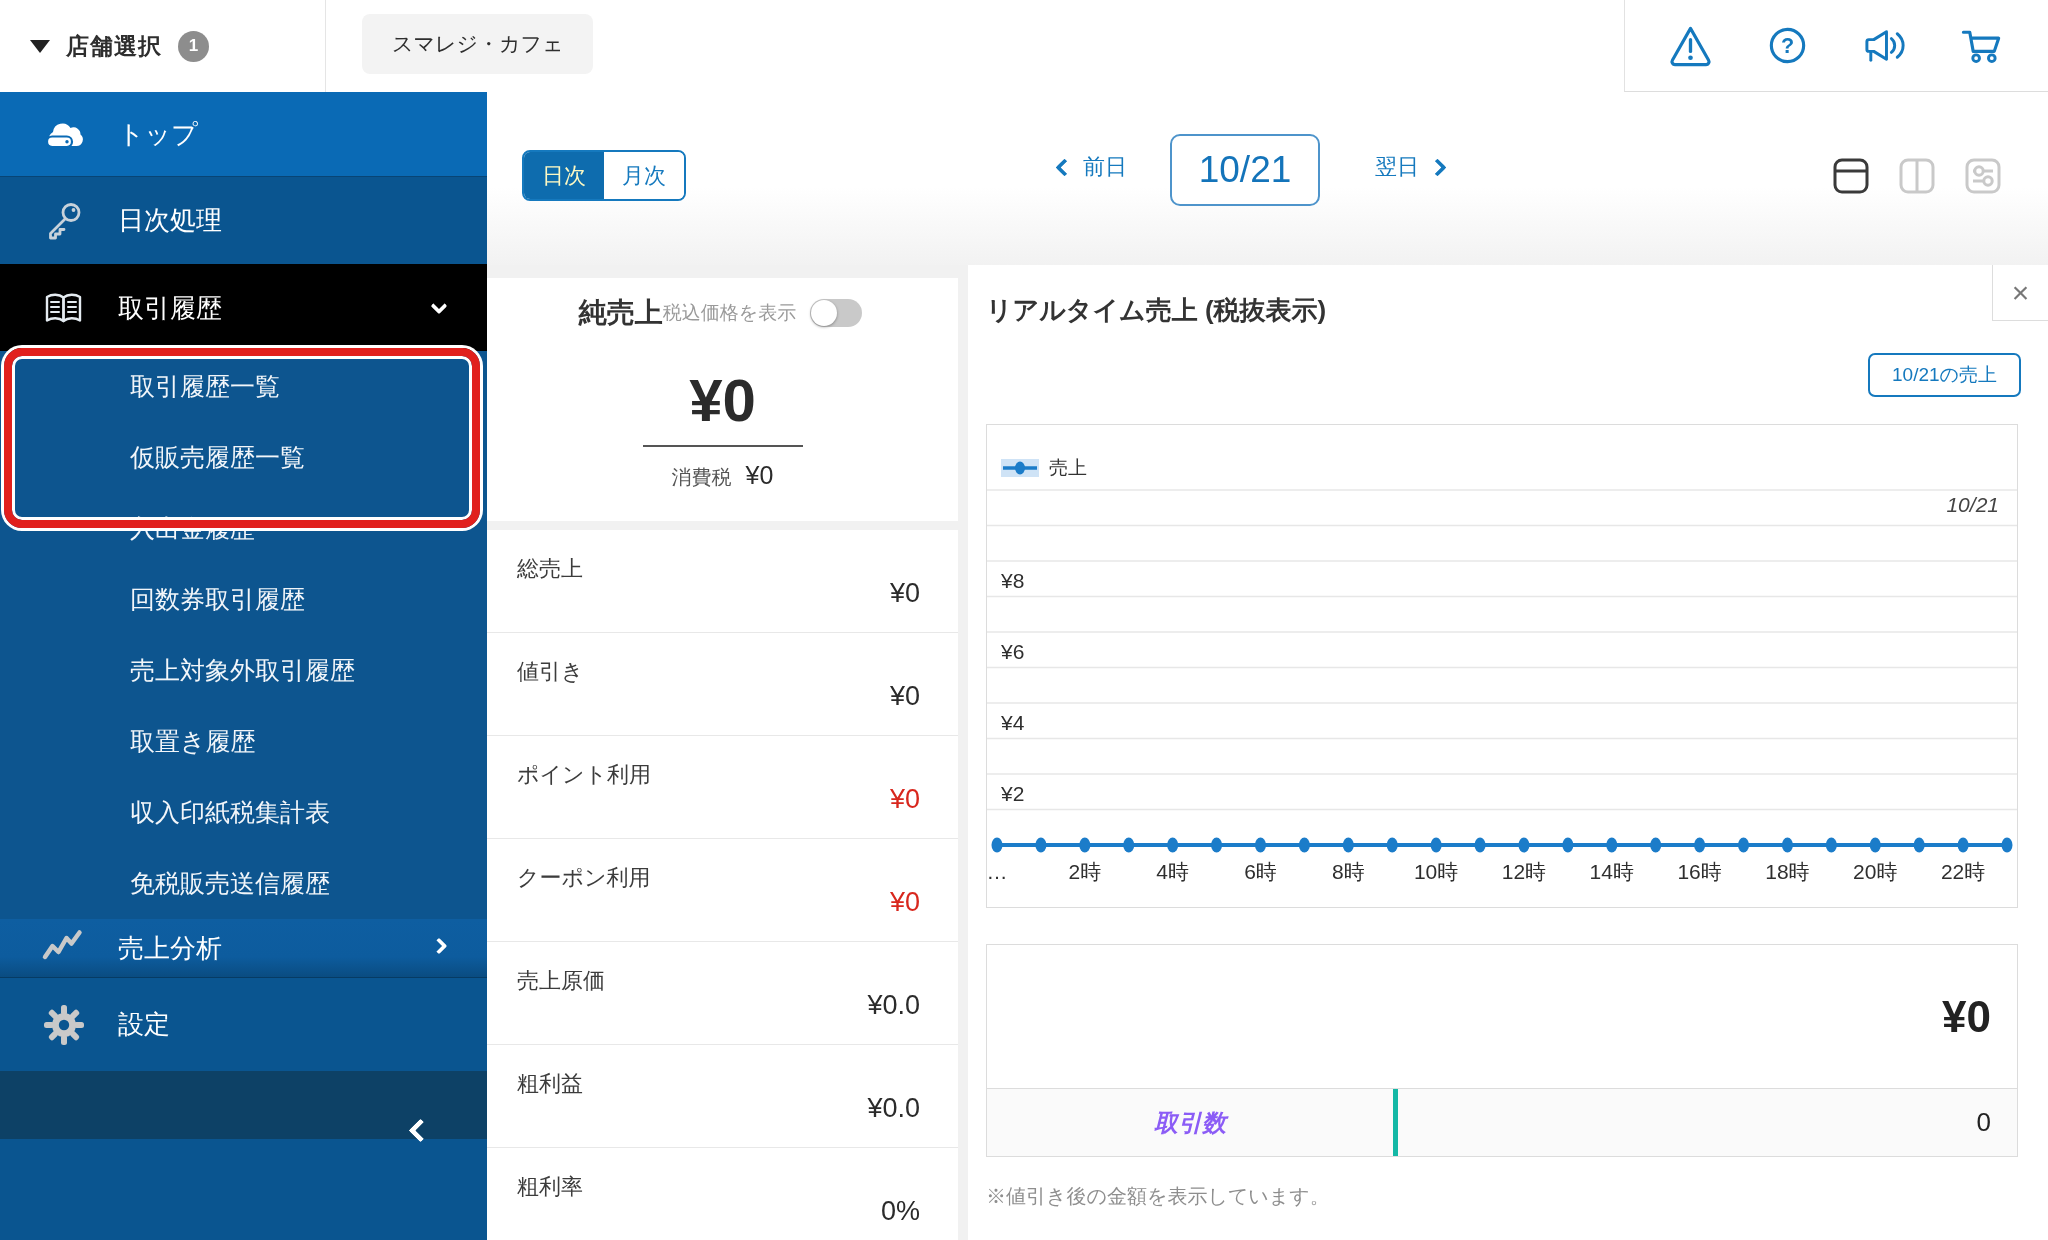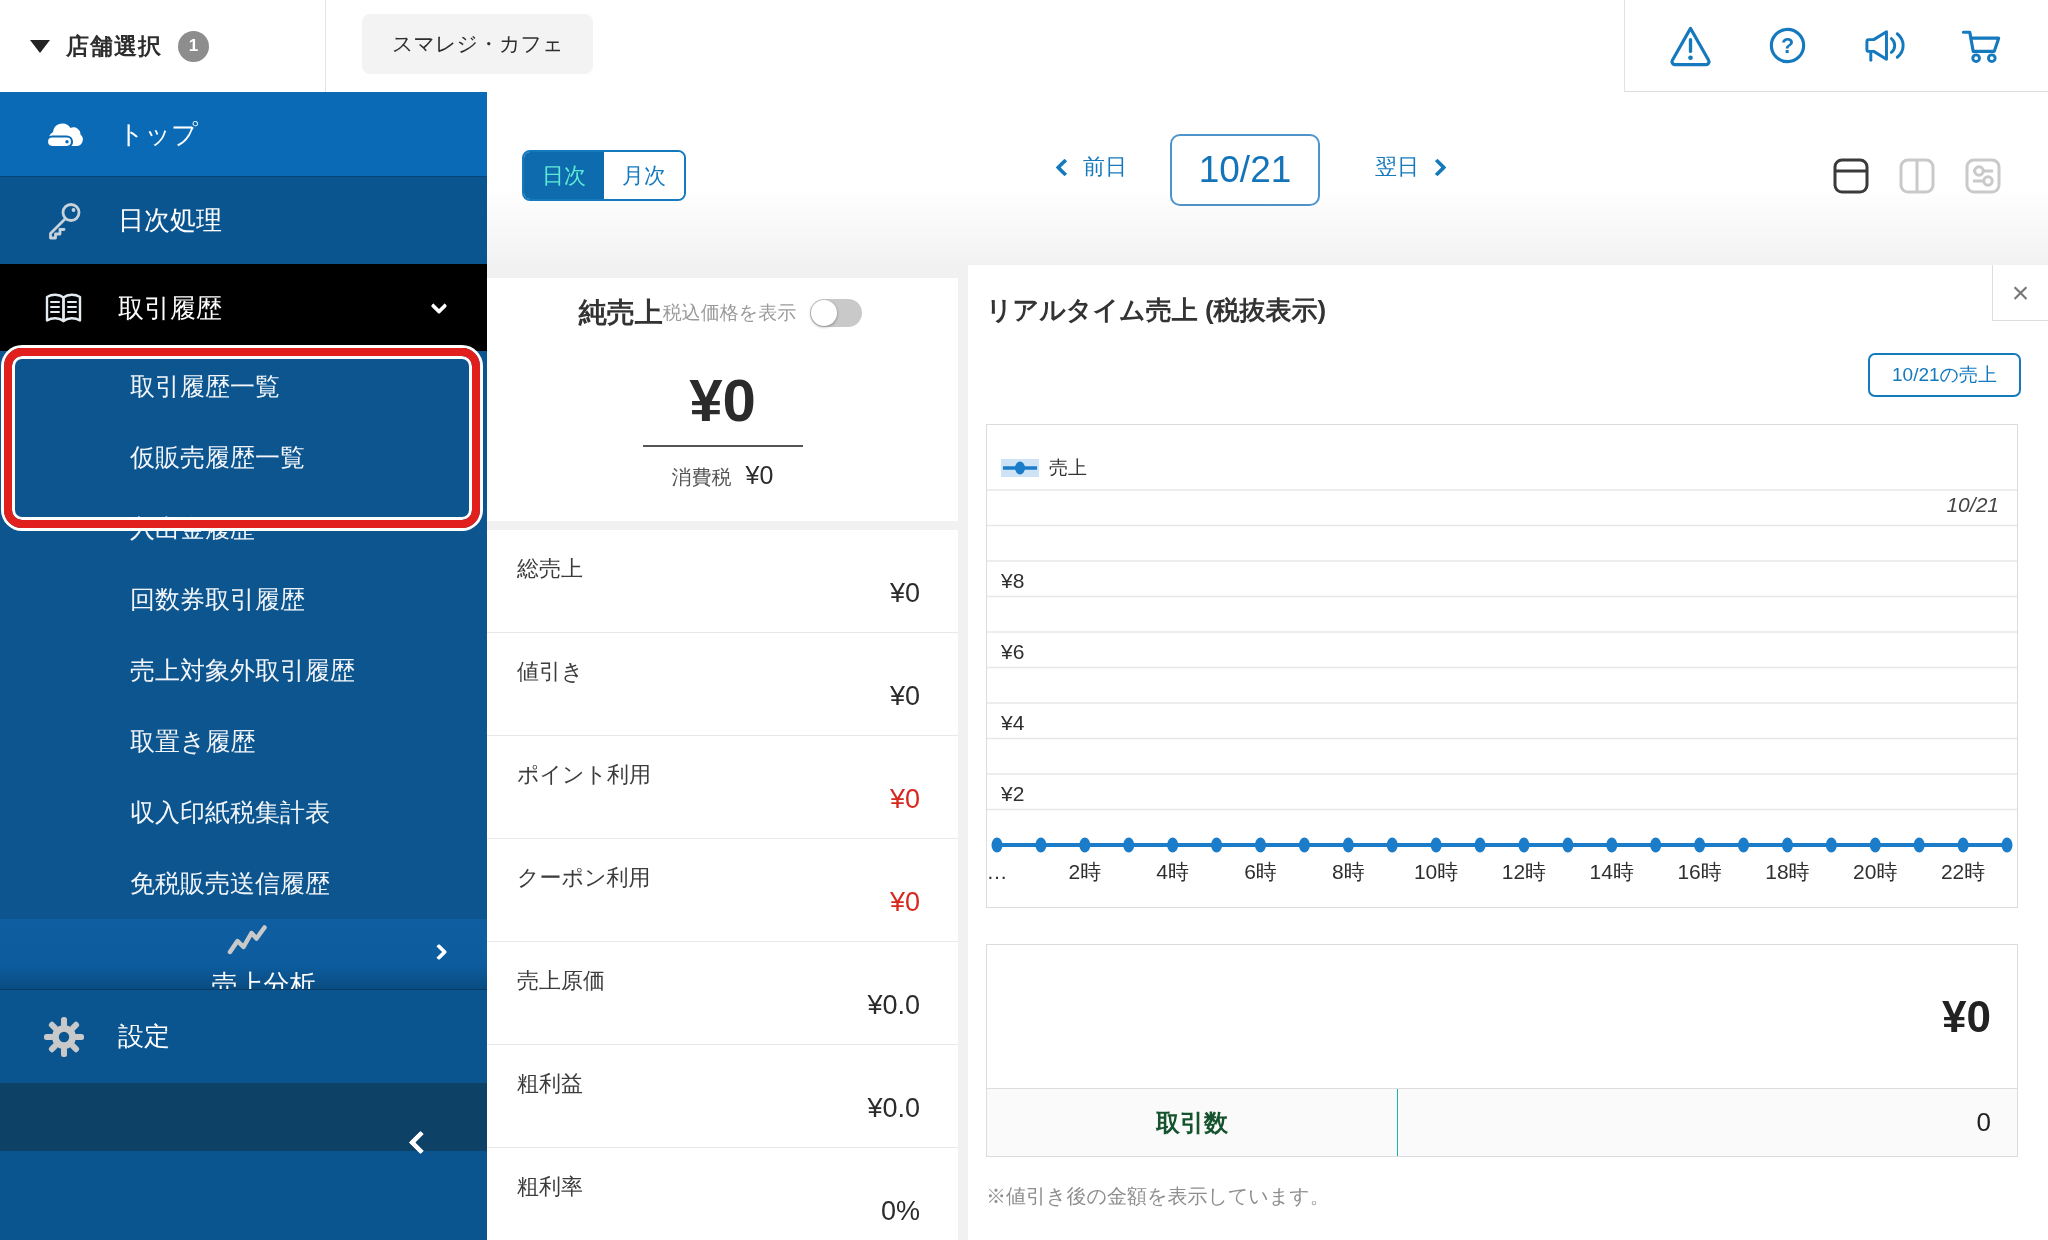--- a/index.html
+++ b/index.html
@@ -23,32 +23,32 @@
   .sb-item .ico { width:48px; height:48px; margin-right:30px; flex:0 0 48px; }
   .sb-top { height:84px; background:#0a6ab5; }
   .sb-std { height:88px; background:#0a5590; border-top:1px solid rgba(0,0,0,.18); }
   .sb-hist { height:87px; background:#000000; border-top:1px solid rgba(0,0,0,.25); }
   .chev { display:inline-block; width:12px; height:12px; border-top:4px solid #fff; border-right:4px solid #fff; border-radius:2px; }
   .chev.right { transform:rotate(45deg); }
   .chev.down  { transform:rotate(135deg); }
   .sb-chev { position:absolute; right:42px; top:50%; margin-top:-8px; }
   .sb-sub { background:#0d558f; }
   .sb-subitem { height:71px; display:flex; align-items:center; padding-left:130px; font-size:25px; color:#f2f6fa; cursor:pointer; }
-  .sb-analysis { height:70px; background:linear-gradient(180deg,#0e5ea1 0%,#0d5c9e 65%,#0a4c81 100%);flex-direction:column; }
+  .sb-analysis { height:58px; background:linear-gradient(180deg,#0e5ea1 0%,#0d5c9e 65%,#0a4c81 100%); }
   .sb-settings { height:94px; background:#0a5590; border-top:1px solid rgba(0,0,0,.3); }
   .sb-collapse { position:relative; height:68px; background:#0d4166; cursor:pointer; }
   .chev-left { position:absolute; right:58px; bottom:0px; width:17px; height:17px; border-top:5px solid #fff; border-right:5px solid #fff; border-radius:2px; transform:rotate(-135deg); }
   .red-highlight { position:absolute; left:4px; top:256px; width:476px; height:180px; border:8px solid #e1201d; border-radius:18px; box-shadow:0 0 0 3px #fff, inset 0 0 0 3px #fff; z-index:25; pointer-events:none; }
 
   
   .main { position:absolute; top:92px; left:487px; right:0; bottom:0; }
   .content-header { position:absolute; top:0; left:0; right:0; height:173px; background:linear-gradient(#ffffff 55%, #f2f2f2 100%); }
   .period-toggle { position:absolute; left:35px; top:58px; display:flex; border:2px solid #1579be; border-radius:8px; overflow:hidden; background:#fff; }
   .ptab { width:80px; height:47px; display:flex; align-items:center; justify-content:center; font-size:22px; cursor:pointer; color:#1579be; background:#fff; }
-  .ptab.active { background:#0e6cae; color:#5eead4; }
+  .ptab.active { background:#0e6cae; color:#fef9c3; }
   .date-nav-link { position:absolute; top:60px; display:flex; align-items:center; gap:12px; color:#1579be; font-size:22px; cursor:pointer; }
   .bchev { display:inline-block; width:13px; height:13px; border-top:4px solid #1579be; border-right:4px solid #1579be; border-radius:2px; }
   .bchev.left { transform:rotate(-135deg); }
   .bchev.right { transform:rotate(45deg); }
   .prev-link { left:571px; }
   .next-link { left:888px; }
   .date-box { position:absolute; left:683px; top:42px; width:150px; height:72px; background:#fff; border:2px solid #4e94cb; border-radius:10px; display:flex; align-items:center; justify-content:center; font-size:37px; color:#1474ba; cursor:pointer; }
   .layout-icons { position:absolute; right:46px; top:65px; display:flex; gap:28px; }
   .licon { width:38px; height:38px; cursor:pointer; }
 
@@ -78,21 +78,21 @@
   .rt-title { position:absolute; top:28px; left:18px; font-size:26px; font-weight:bold; color:#333; }
   .rt-sales-btn { position:absolute; top:88px; right:27px; height:44px; padding:0 22px; background:#fff; border:2px solid #1579be; border-radius:7px; color:#1579be; font-size:19px; display:flex; align-items:center; cursor:pointer; }
   .chart-box { position:absolute; top:159px; left:18px; width:1032px; height:484px; background:#fff; border:1px solid #dcdcdc; }
   .chart-box svg.plot { position:absolute; inset:0; width:100%; height:100%; }
   .legend { position:absolute; top:30px; left:14px; display:flex; align-items:center; gap:10px; font-size:19px; color:#333; }
   .annotation { position:absolute; top:68px; right:18px; font-style:italic; font-size:21px; color:#444; }
   .summary { position:absolute; top:679px; left:18px; width:1032px; border:1px solid #dcdcdc; background:#fff; }
   .summary-top { position:relative; height:143px; }
   .summary-total { position:absolute; right:26px; top:50%; transform:translateY(-50%); font-size:44px; font-weight:bold; color:#222; }
   .summary-bottom { display:flex; height:68px; border-top:1px solid #dcdcdc; background:#fafafa; }
-  .cell-label { width:411px; border-right:1px solid #14b8a6; display:flex; align-items:center; justify-content:center; font-size:24px; font-weight:bold; color:#14532d; }
+  .cell-label { width:411px; border-right:5px solid #14b8a6; display:flex; align-items:center; justify-content:center; font-size:24px; font-weight:bold; color:#8b5cf6;font-style:italic; }
   .cell-value { flex:1; display:flex; align-items:center; justify-content:flex-end; padding-right:26px; font-size:26px; color:#222; }
   .notes { position:absolute; top:915px; left:18px; font-size:20px; color:#8e8e8e; line-height:32px; }
 </style>
 </head>
 <body>
 
 <div class="screen">
 
   <header class="topbar">
     <div class="store-select">

